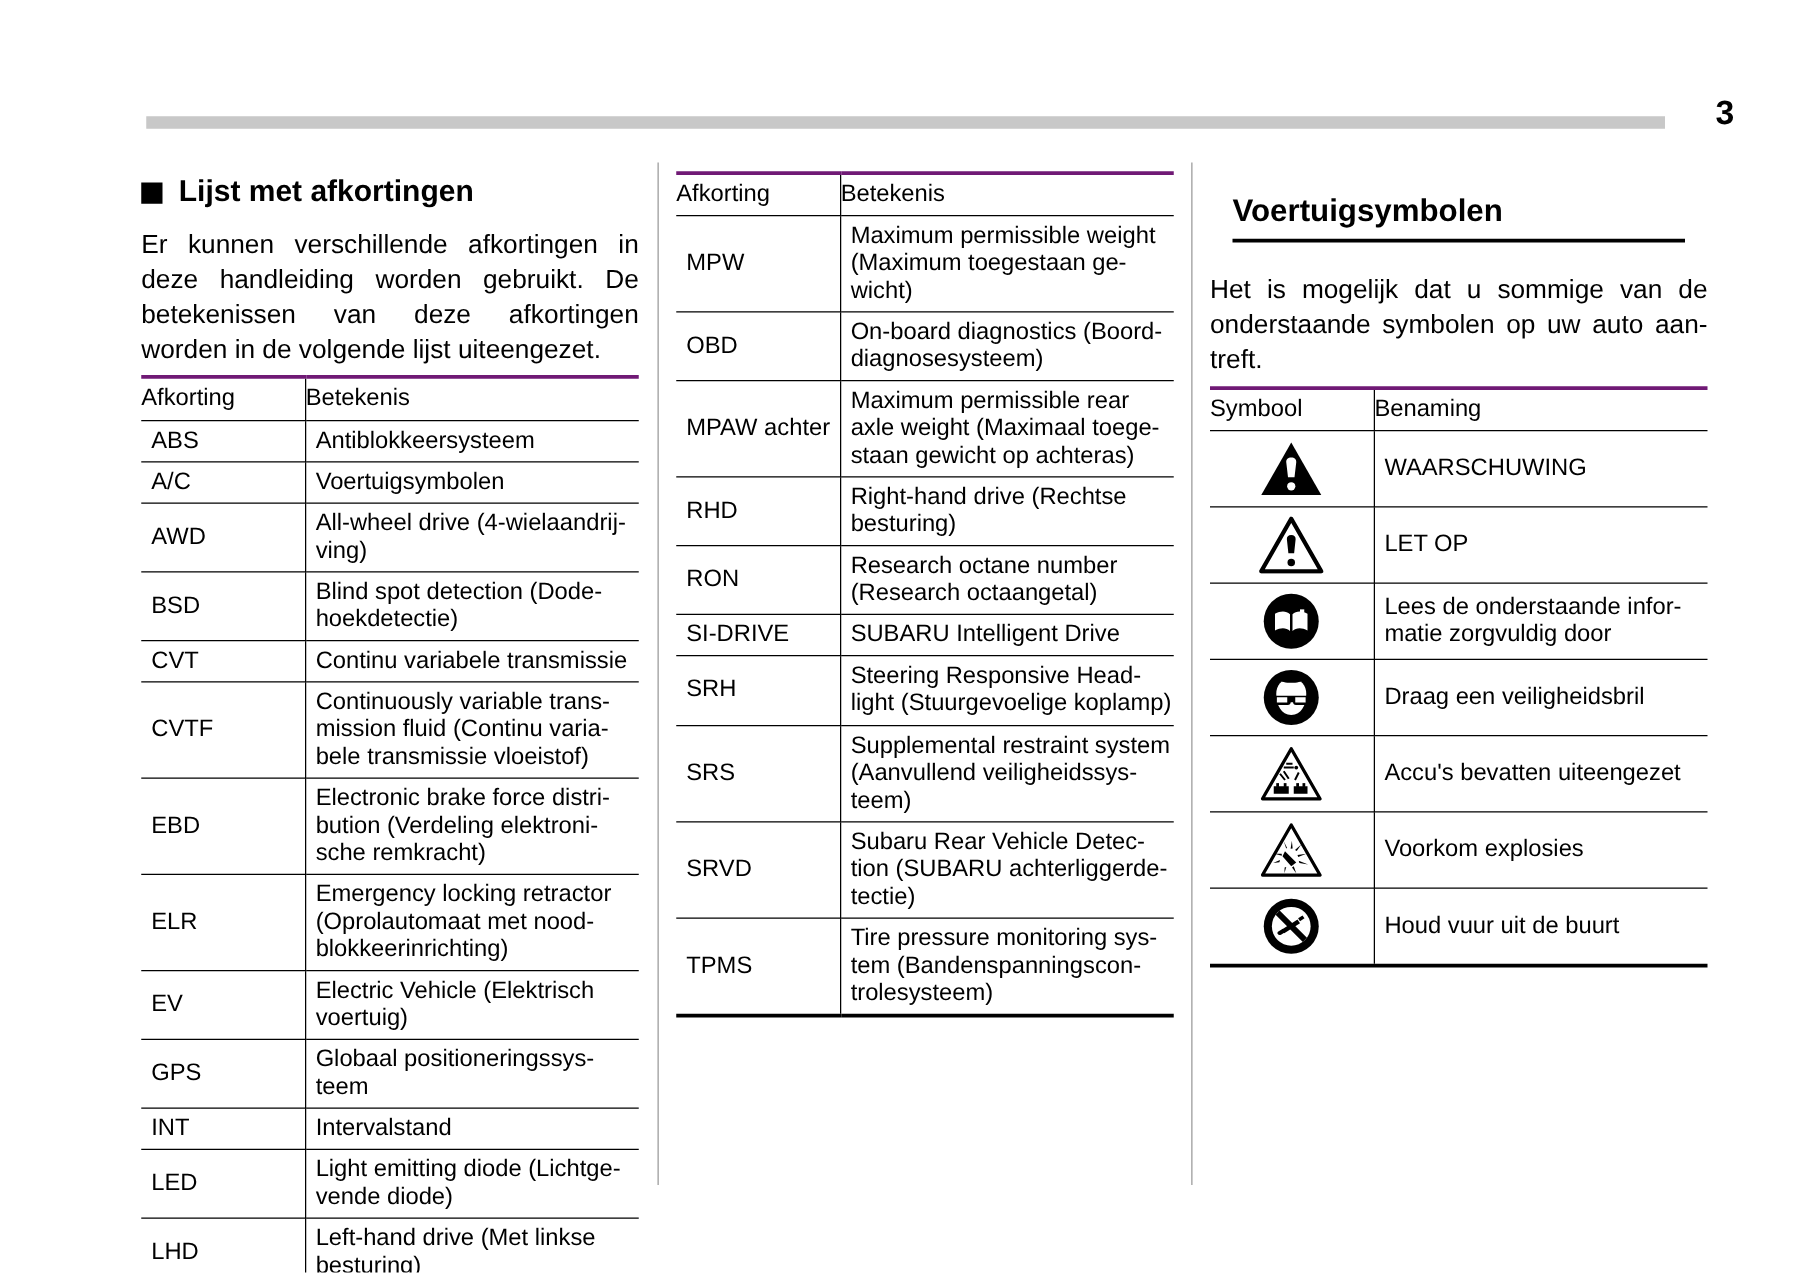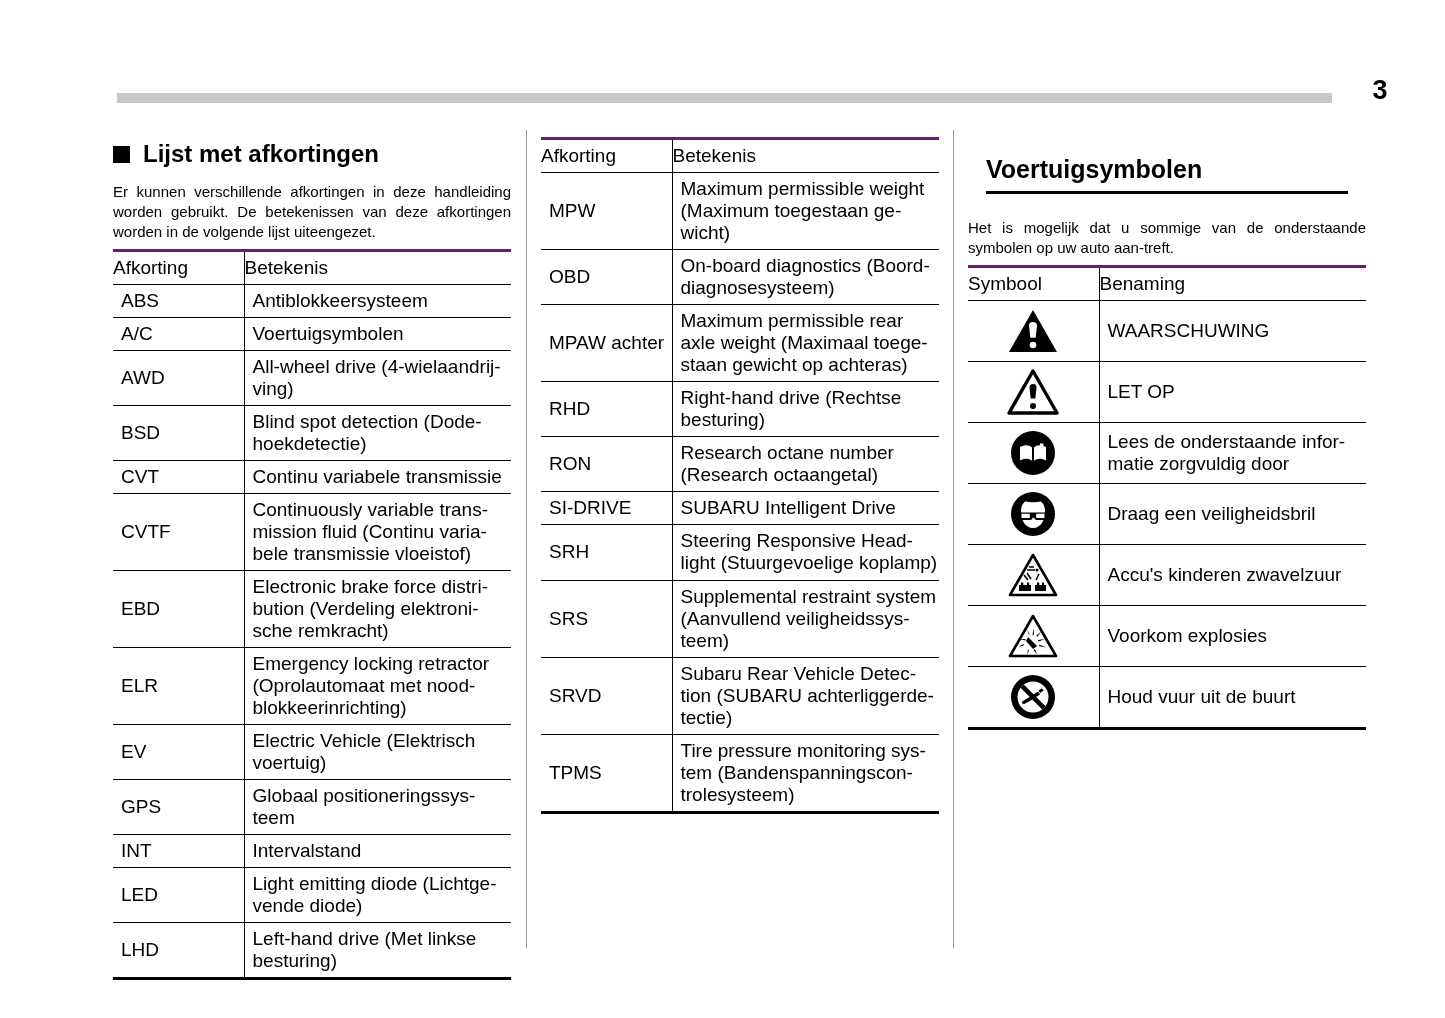--- a/index.html
+++ b/index.html
@@ -87,21 +87,21 @@
   .sec-heading-underlined {
     font-size: 25px;
     font-weight: bold;
     margin: 18px;
     padding: 6px 0 7px 0;
     border-bottom: 3px solid #000;
     line-height: 1.2;
   }
 
   .intro {
-    font-size: 15px;
+    font-size: 21px;
     line-height: 1.33;
     text-align: justify;
     margin: 13px 0 0 0;
     hyphens: manual;
   }
   .intro-right { margin-top: 24px; }
 
   
   table.data {
     width: 100%;
@@ -360,21 +360,21 @@
       <rect x="14" y="30.5" width="2.2" height="3" fill="#000"></rect>
       <rect x="20" y="30.5" width="2.2" height="3" fill="#000"></rect>
       <rect x="28" y="33" width="11" height="6" fill="#000"></rect>
       <rect x="30" y="30.5" width="2.2" height="3" fill="#000"></rect>
       <rect x="35" y="30.5" width="2.2" height="3" fill="#000"></rect>
       <path d="M17 23 l4 5 M20 21 l4 6" stroke="#000" stroke-width="1.6"></path>
       <path d="M32 22 l-3 6" stroke="#000" stroke-width="1.6"></path>
       <path d="M20 18 h8 M22 15 h5" stroke="#000" stroke-width="1.5"></path>
       <circle cx="30" cy="18" r="1.5" fill="#000"></circle>
     </svg></span></td>
-            <td>Accu's kinderen zwavelzuur</td>
+            <td>Accu's bevatten uiteengezet</td>
           </tr>
           <tr>
             <td class="key symcell"><span class="sym">
     <svg width="52" height="46" viewBox="0 0 52 46" xmlns="http://www.w3.org/2000/svg">
       <path d="M26 3 L49 43 L3 43 Z" fill="#fff" stroke="#000" stroke-width="2.6" stroke-linejoin="round"></path>
       <g fill="#000">
         <path d="M21 24 l9 9 l-4 3 l-7 -8 z"></path>
         <path d="M22 22 l-2 -6 l2.5 5 z"></path>
         <path d="M25.5 22 l1 -6.5 l0.6 6.3 z"></path>
         <path d="M29 23 l5 -4.5 l-3.6 5.2 z"></path>

